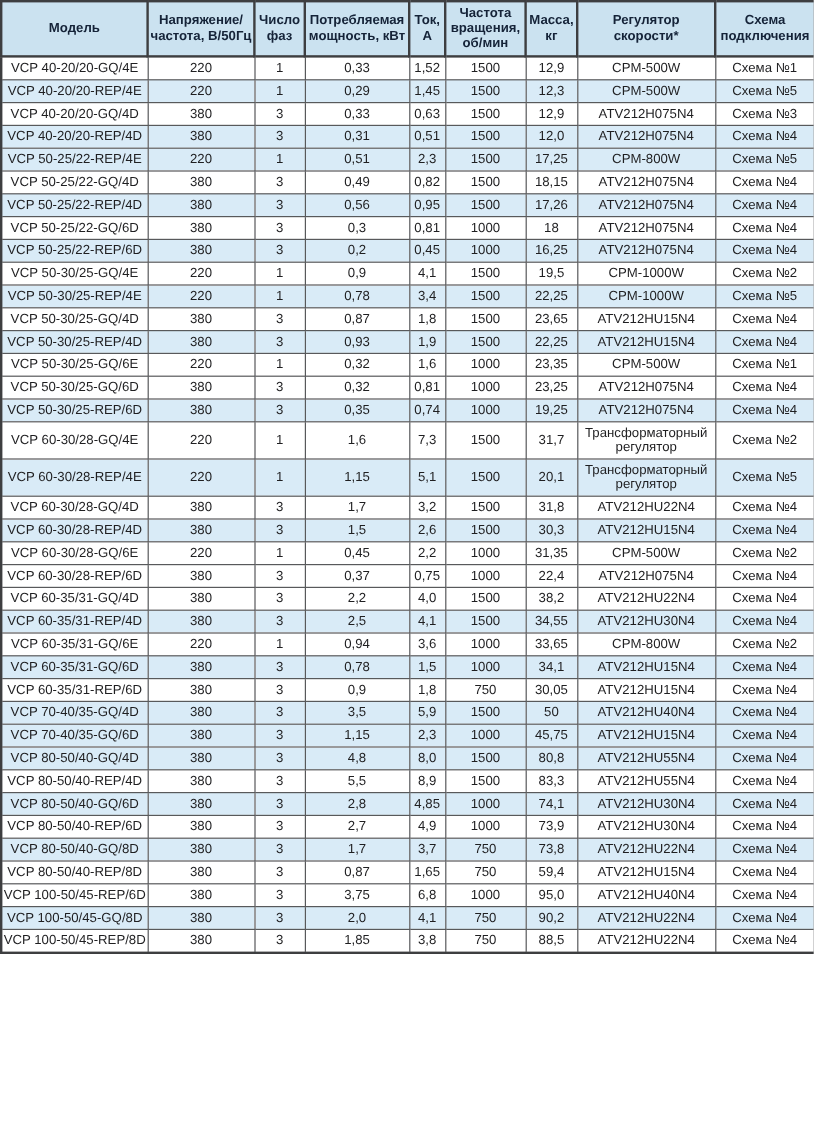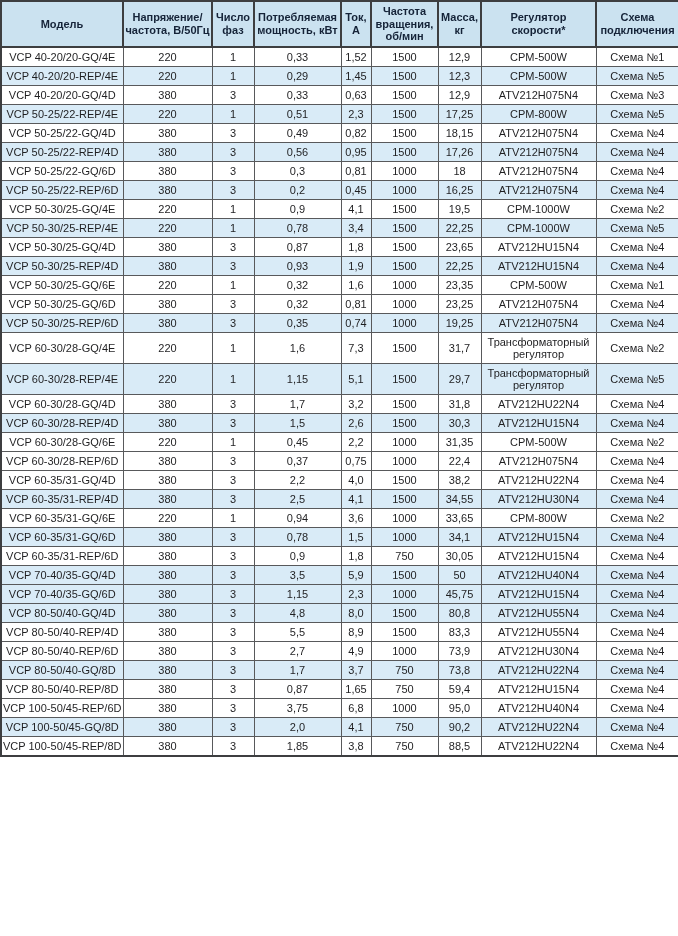--- a/index.html
+++ b/index.html
@@ -108,20 +108,31 @@
         <td>380</td>
         <td>3</td>
         <td>0,33</td>
         <td>0,63</td>
         <td>1500</td>
         <td>12,9</td>
         <td>ATV212H075N4</td>
         <td>Схема №3</td>
       </tr>
       <tr class="shaded">
+        <td>VCP 40-20/20-REP/4D</td>
+        <td>380</td>
+        <td>3</td>
+        <td>0,31</td>
+        <td>0,51</td>
+        <td>1500</td>
+        <td>12,0</td>
+        <td>ATV212H075N4</td>
+        <td>Схема №4</td>
+      </tr>
+      <tr class="shaded">
         <td>VCP 50-25/22-REP/4E</td>
         <td>220</td>
         <td>1</td>
         <td>0,51</td>
         <td>2,3</td>
         <td>1500</td>
         <td>17,25</td>
         <td>CPM-800W</td>
         <td>Схема №5</td>
       </tr>
@@ -257,21 +268,21 @@
         <td>Трансформаторный регулятор</td>
         <td>Схема №2</td>
       </tr>
       <tr class="shaded">
         <td>VCP 60-30/28-REP/4E</td>
         <td>220</td>
         <td>1</td>
         <td>1,15</td>
         <td>5,1</td>
         <td>1500</td>
-        <td>29,7</td>
+        <td>20,1</td>
         <td>Трансформаторный регулятор</td>
         <td>Схема №5</td>
       </tr>
       <tr>
         <td>VCP 60-30/28-GQ/4D</td>
         <td>380</td>
         <td>3</td>
         <td>1,7</td>
         <td>3,2</td>
         <td>1500</td>
@@ -402,20 +413,31 @@
       </tr>
       <tr>
         <td>VCP 80-50/40-REP/4D</td>
         <td>380</td>
         <td>3</td>
         <td>5,5</td>
         <td>8,9</td>
         <td>1500</td>
         <td>83,3</td>
         <td>ATV212HU55N4</td>
+        <td>Схема №4</td>
+      </tr>
+      <tr class="shaded">
+        <td>VCP 80-50/40-GQ/6D</td>
+        <td>380</td>
+        <td>3</td>
+        <td>2,8</td>
+        <td>4,85</td>
+        <td>1000</td>
+        <td>74,1</td>
+        <td>ATV212HU30N4</td>
         <td>Схема №4</td>
       </tr>
       <tr>
         <td>VCP 80-50/40-REP/6D</td>
         <td>380</td>
         <td>3</td>
         <td>2,7</td>
         <td>4,9</td>
         <td>1000</td>
         <td>73,9</td>

